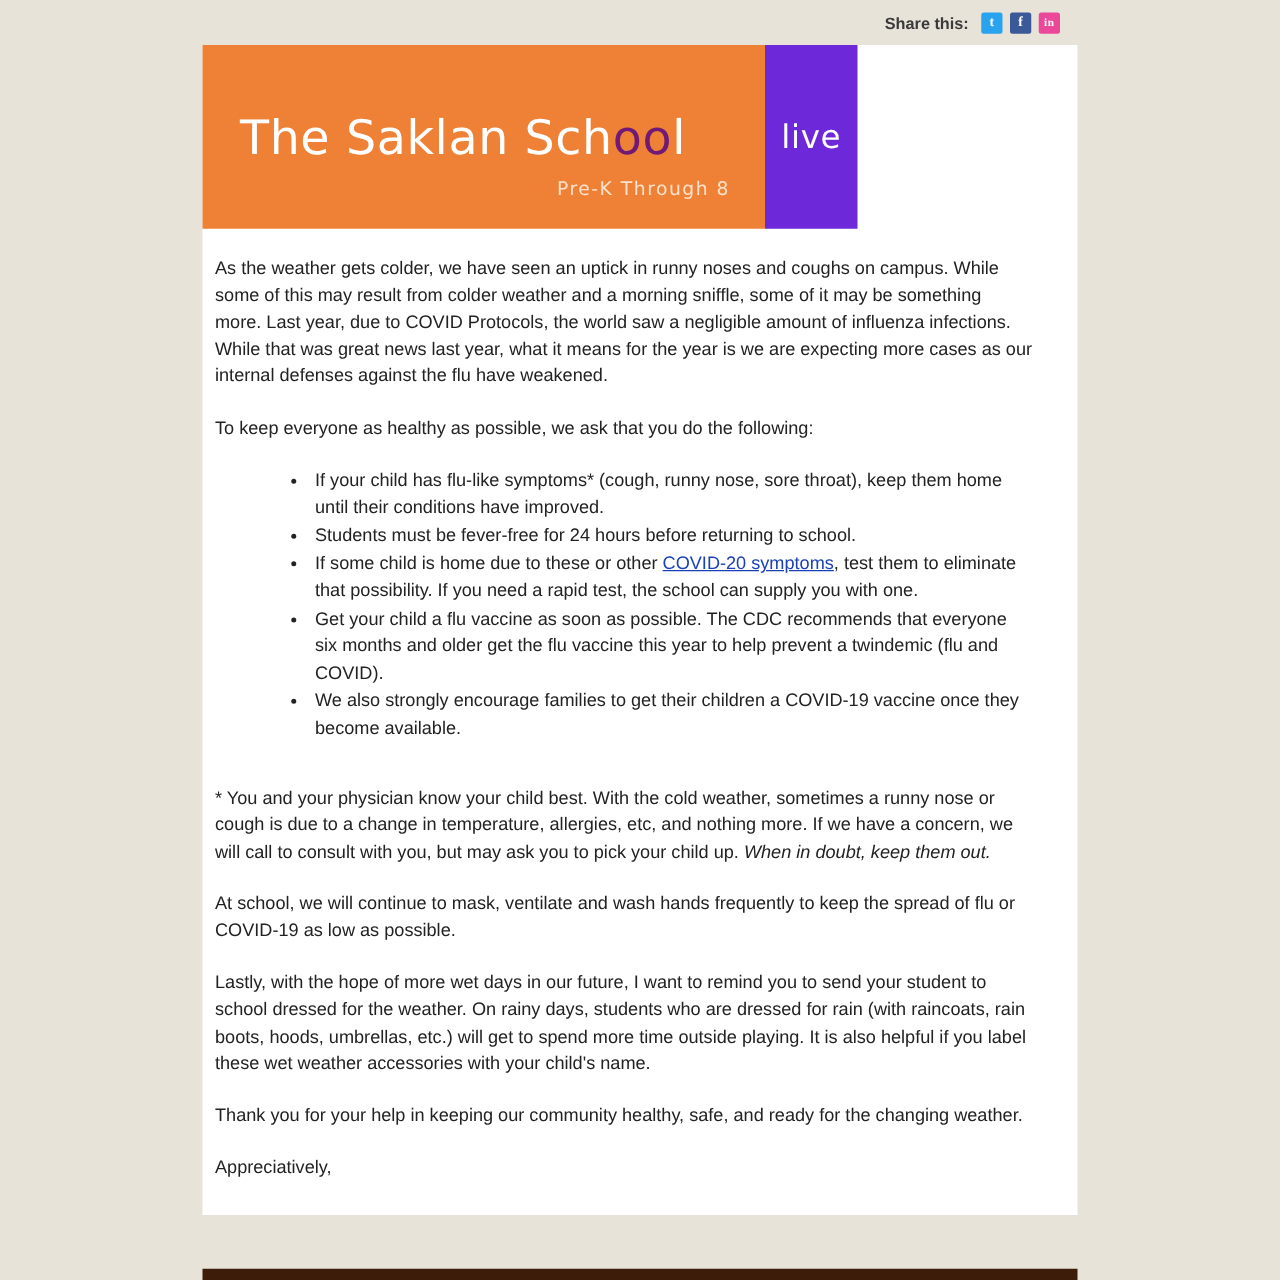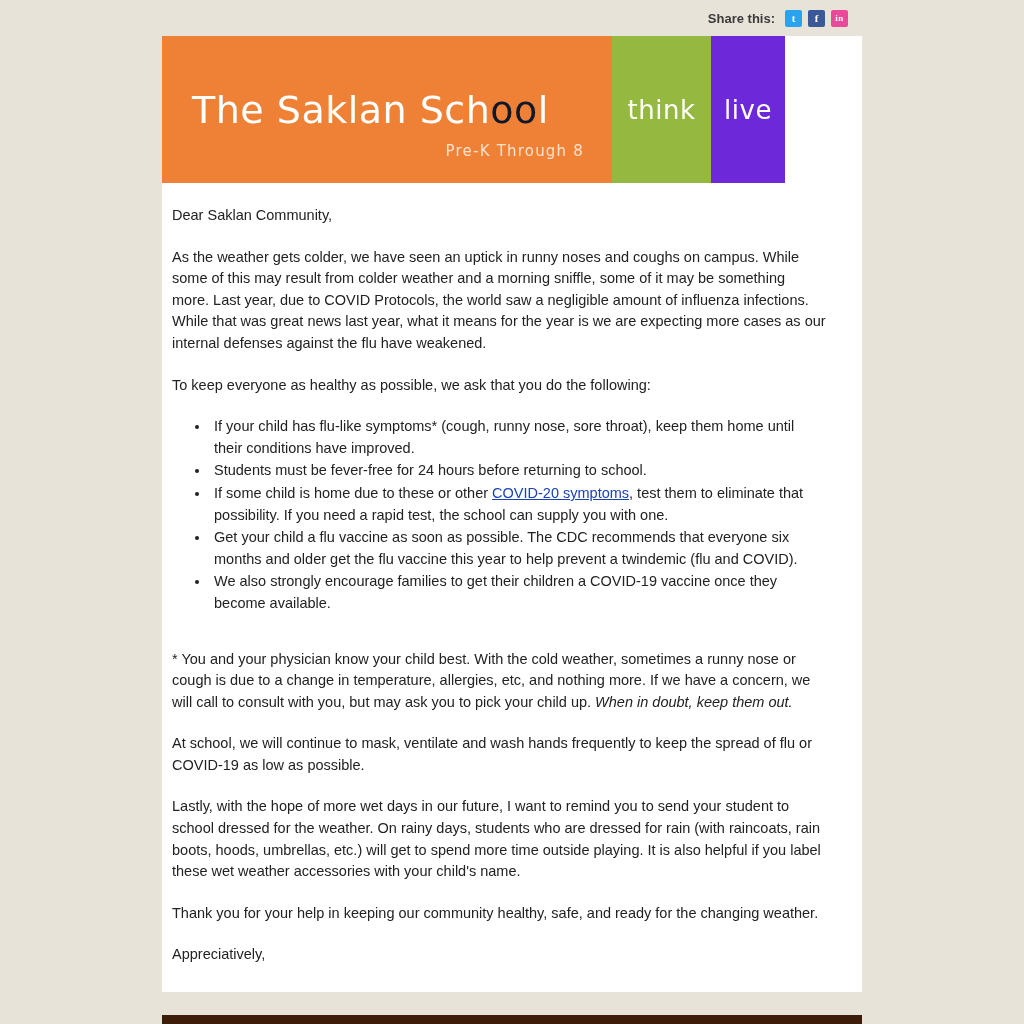--- a/index.html
+++ b/index.html
@@ -77,21 +77,21 @@
     position: absolute;
     left: 30px;
     top: 52px;
     font-size: 38px;
     color: #ffffff;
     letter-spacing: .5px;
     font-family: "DejaVu Sans", sans-serif;
     white-space: nowrap;
   }
   .school-name .dark {
-    color: #0f172a;
+    color: #701a75;
   }
   .sub-name {
     position: absolute;
     right: 28px;
     top: 106px;
     font-size: 15px;
     letter-spacing: 1.2px;
     color: #ffe2cd;
     font-family: "DejaVu Sans", sans-serif;
   }
@@ -119,20 +119,21 @@
   .body-wrap p {
     margin: 0 0 20px 0;
   }
   ul.points {
     margin: 0 0 34px 0;
     padding-left: 38px;
   }
   ul.points li {
     margin-bottom: 1px;
     padding-left: 4px;
+    margin-left: 38px;
   }
   a.inline-link {
     color: #1a41b8;
     text-decoration: underline;
   }
   em.emph {
     font-style: italic;
   }
   .sign-off {
     margin-bottom: 4px;
@@ -159,26 +160,24 @@
     <span class="share-icon li">in</span>
   </div>
 
   <div class="email">
 
     <div class="banner">
       <div class="banner-main">
         <div class="school-name"><span>The Saklan Sch</span><span class="dark">oo</span><span>l</span></div>
         <div class="sub-name">Pre-K Through 8</div>
       </div>
-      <div class="banner-cell cell-think">think</div>
       <div class="banner-cell cell-live">live</div>
     </div>
 
     <div class="body-wrap">
-      <p>Dear Saklan Community,</p>
       <p>As the weather gets colder, we have seen an uptick in runny noses and coughs on campus. While some of this may result from colder weather and a morning sniffle, some of it may be something more. Last year, due to COVID Protocols, the world saw a negligible amount of influenza infections. While that was great news last year, what it means for the year is we are expecting more cases as our internal defenses against the flu have weakened.</p>
       <p>To keep everyone as healthy as possible, we ask that you do the following:</p>
 
       <ul class="points">
         <li>If your child has flu-like symptoms* (cough, runny nose, sore throat), keep them home until their conditions have improved.</li>
         <li>Students must be fever-free for 24 hours before returning to school.</li>
         <li><span>If some child is home due to these or other </span><a class="inline-link" href="#">COVID-20 symptoms</a><span>, test them to eliminate that possibility. If you need a rapid test, the school can supply you with one.</span></li>
         <li>Get your child a flu vaccine as soon as possible. The CDC recommends that everyone six months and older get the flu vaccine this year to help prevent a twindemic (flu and COVID).</li>
         <li>We also strongly encourage families to get their children a COVID-19 vaccine once they become available.</li>
       </ul>

